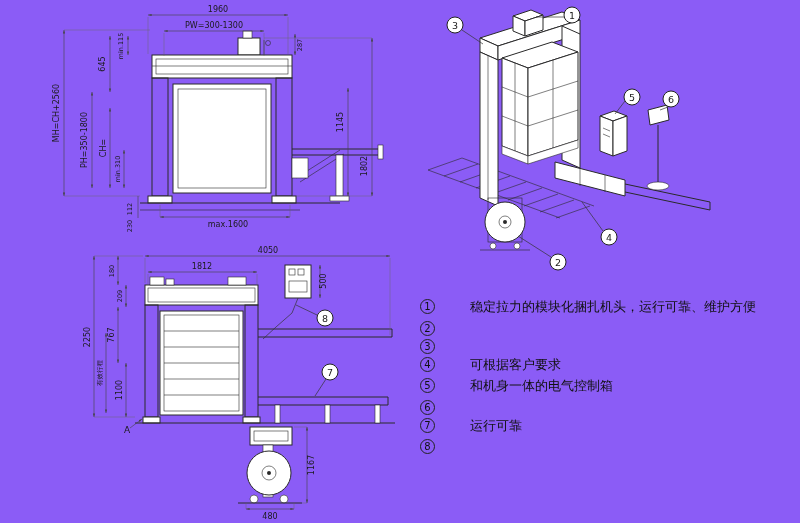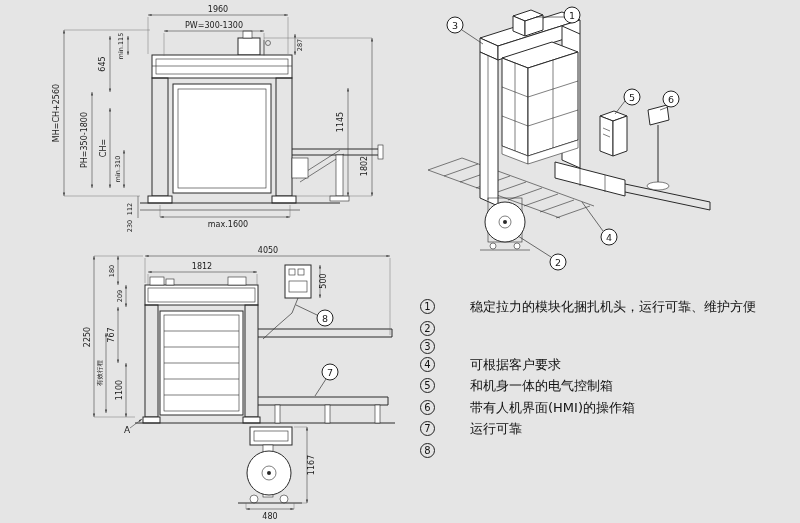--- a/index.html
+++ b/index.html
@@ -1,18 +1,18 @@
 <!DOCTYPE html>
 <html><head>
 <meta charset="utf-8">
 <style>
   * { margin:0; padding:0; box-sizing:border-box; }
   html,body { width:800px; height:523px; }
   body { background:#fff; font-family:"DejaVu Sans","Liberation Sans",sans-serif; }
-  .page { position:relative; width:800px; height:523px; background:#e5e5e5; overflow:hidden; }
+  .page { position:relative; width:800px; height:523px; background:#8b5cf6; overflow:hidden; }
   svg { position:absolute; overflow:visible; }
   svg text { font-family:"DejaVu Sans","Liberation Sans",sans-serif; fill:#1a1a1a; }
   .ol  { stroke:#2a2a2a; stroke-width:1; fill:none; }
   .ol2 { stroke:#2a2a2a; stroke-width:0.6; fill:none; }
   .wh  { stroke:#2a2a2a; stroke-width:1; fill:#fff; }
   .wh2 { stroke:#2a2a2a; stroke-width:0.6; fill:#fff; }
   .dim { stroke:#444; stroke-width:0.6; fill:none; }
   .ext { stroke:#666; stroke-width:0.45; fill:none; }
   .dimt  { font-size:8px; }
   .dimt-s{ font-size:6.5px; }
@@ -370,21 +370,20 @@
     <div class="feature-row">
       <span class="feature-num">4</span>
       <span class="feature-text">可根据客户要求</span>
     </div>
     <div class="feature-row">
       <span class="feature-num">5</span>
       <span class="feature-text">和机身一体的电气控制箱</span>
     </div>
     <div class="feature-row">
       <span class="feature-num">6</span>
-      <span class="feature-text">带有人机界面(HMI)的操作箱</span>
     </div>
     <div class="feature-row">
       <span class="feature-num">7</span>
       <span class="feature-text">运行可靠</span>
     </div>
     <div class="feature-row">
       <span class="feature-num">8</span>
     </div>
   </div>
 

